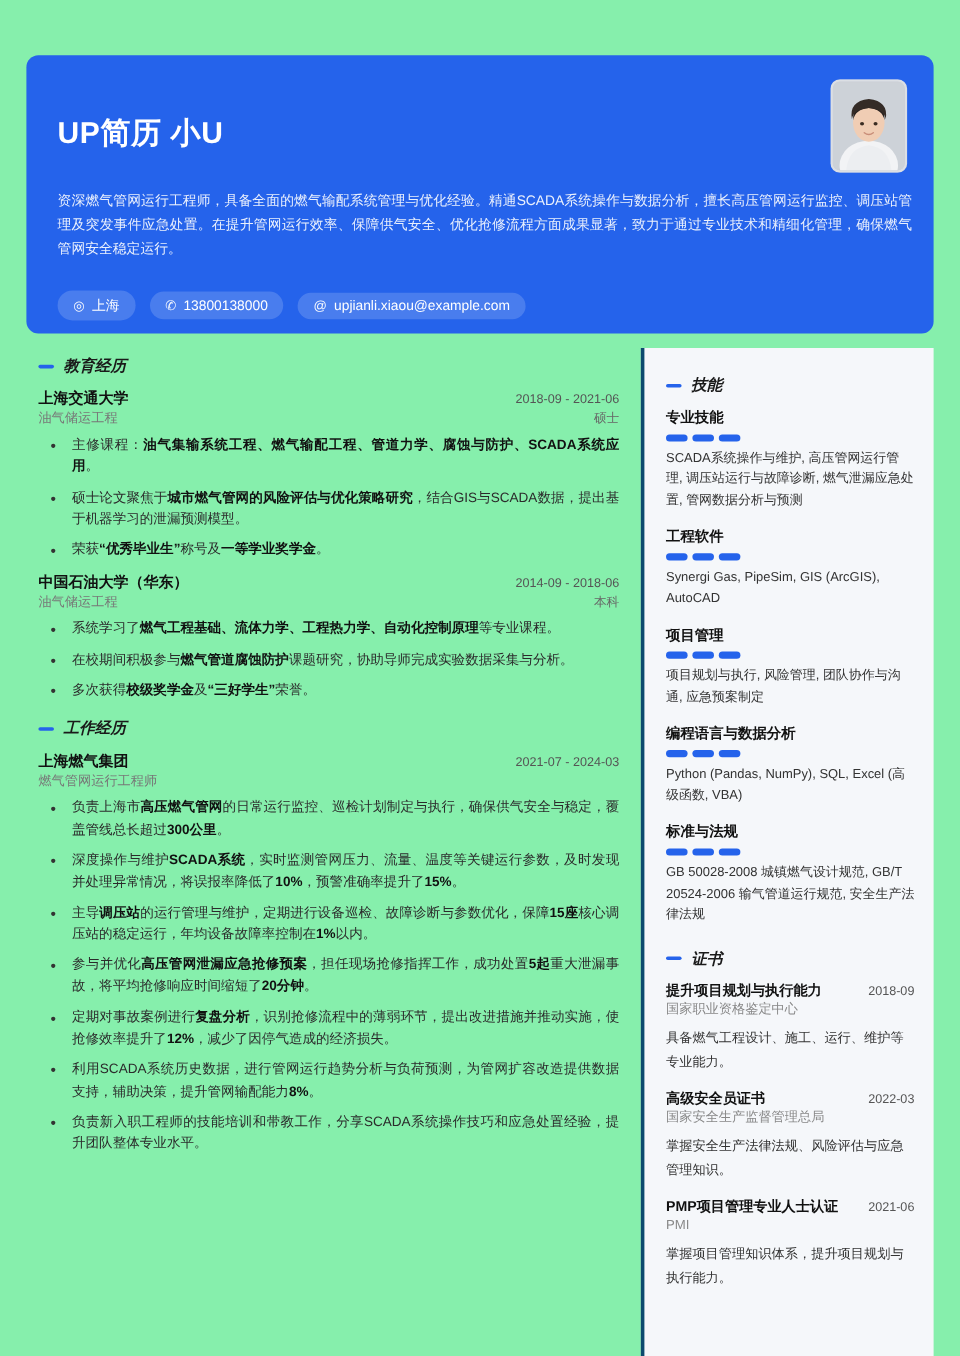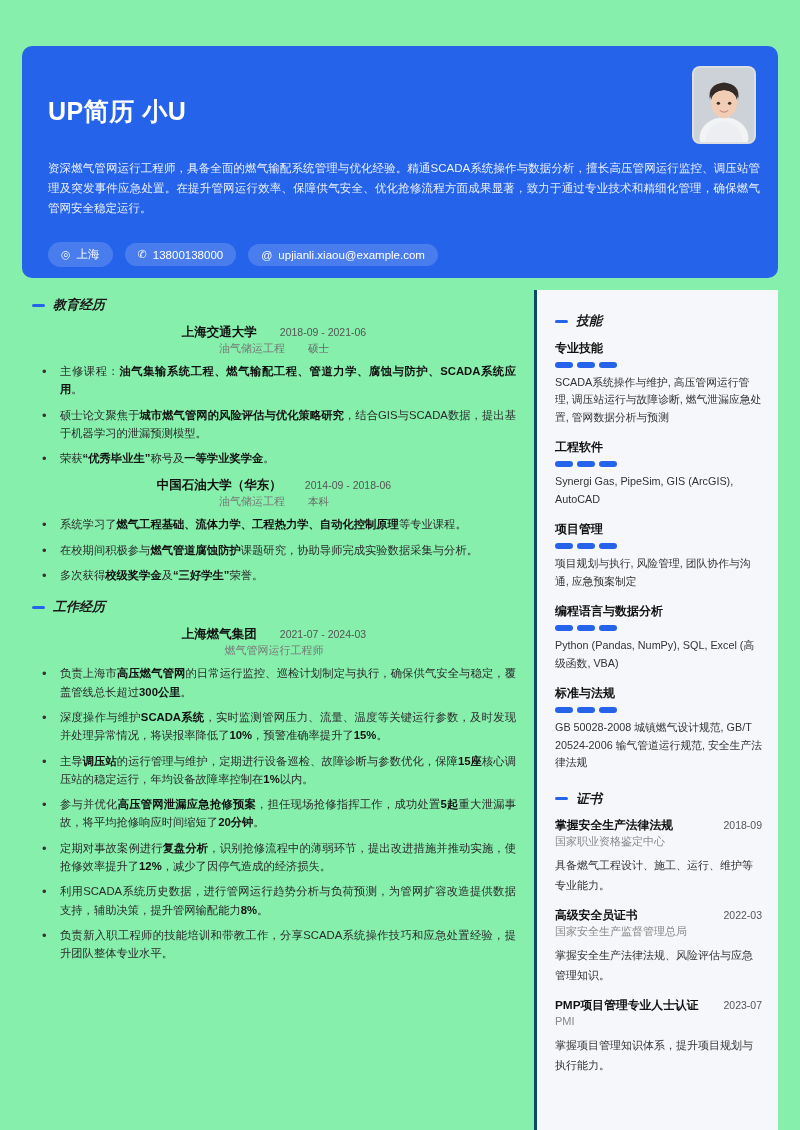--- a/index.html
+++ b/index.html
@@ -74,21 +74,21 @@
   }
   .sec-head .dash {
     width: 13px; height: 3px; background: #2563eb; border-radius: 2px;
     display: inline-block;
   }
   .side-col .sec-head { margin: 14px 0 10px 0; }
 
   
   .entry { margin-bottom: 10px; }
   .entry-row {
-    display: flex; justify-content: center; align-items: baseline; gap: 23px;
+    display: flex; justify-content: space-between; align-items: baseline; gap: 23px;
   }
   .entry-org { font-size: 12.5px; font-weight: bold; color: #111; }
   .entry-date { font-size: 10.5px; color: #555; white-space: nowrap; }
   .entry-sub { font-size: 11px; color: #777; }
   .entry-deg { font-size: 10.5px; color: #666; white-space: nowrap; }
 
   ul.bullets { list-style: none; margin: 6px 0 0 0; padding: 0; }
   ul.bullets li {
     position: relative; padding-left: 28px; margin-bottom: 7px;
     font-size: 11.3px; line-height: 1.62; color: #2b2b2b; text-align: justify;
@@ -276,38 +276,38 @@
   </div>
         </div>
 
       <div class="sec-head" style="margin-top:18px;">
         <span class="dash"></span>
         <span>证书</span>
       </div>
       <div id="certificates-list">
   <div class="cert">
     <div class="cert-row">
-      <span class="cert-name">掌握安全生产法律法规</span>
+      <span class="cert-name">提升项目规划与执行能力</span>
       <span class="cert-date">2018-09</span>
     </div>
     <div class="cert-issuer">国家职业资格鉴定中心</div>
     <div class="cert-desc">具备燃气工程设计、施工、运行、维护等专业能力。</div>
   </div>
   <div class="cert">
     <div class="cert-row">
       <span class="cert-name">高级安全员证书</span>
       <span class="cert-date">2022-03</span>
     </div>
     <div class="cert-issuer">国家安全生产监督管理总局</div>
     <div class="cert-desc">掌握安全生产法律法规、风险评估与应急管理知识。</div>
   </div>
   <div class="cert">
     <div class="cert-row">
       <span class="cert-name">PMP项目管理专业人士认证</span>
-      <span class="cert-date">2023-07</span>
+      <span class="cert-date">2021-06</span>
     </div>
     <div class="cert-issuer">PMI</div>
     <div class="cert-desc">掌握项目管理知识体系，提升项目规划与执行能力。</div>
   </div>
         </div>
 
     </div>
   </div>
 </div>
 

